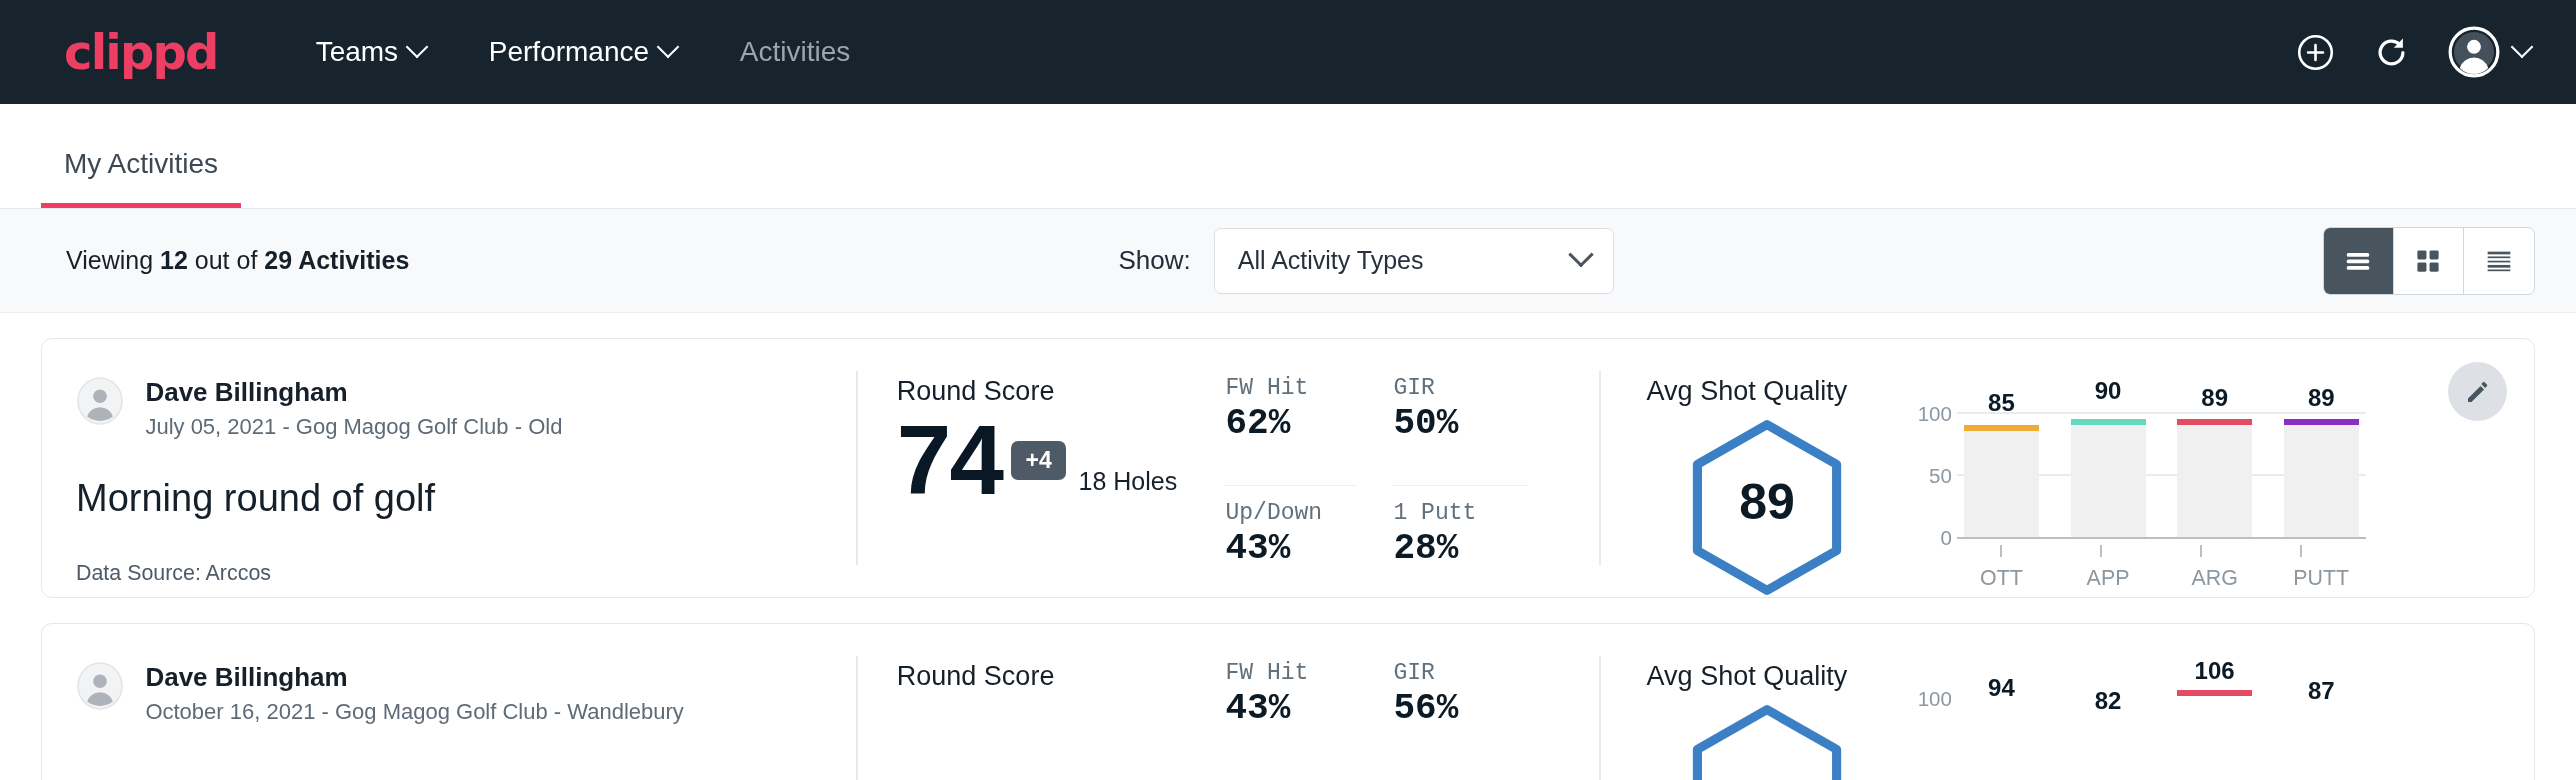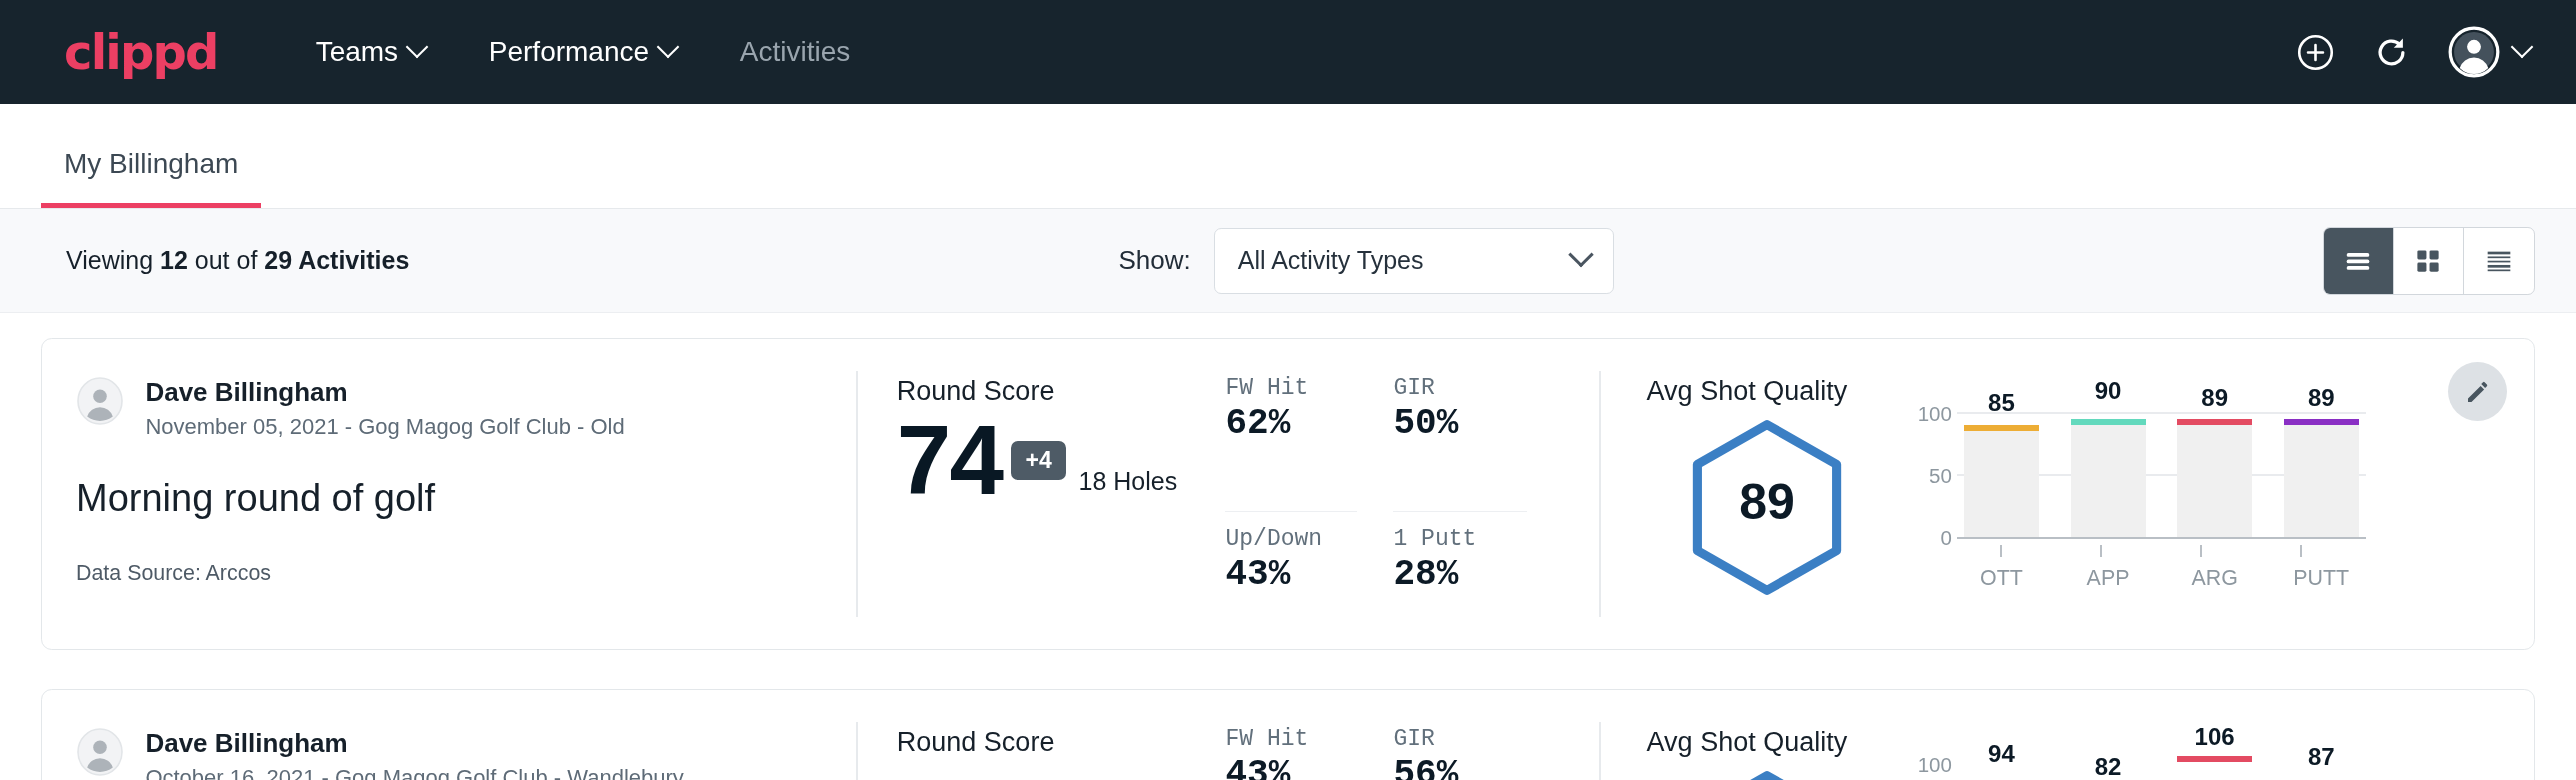--- a/index.html
+++ b/index.html
@@ -146,24 +146,24 @@
   }
   .vt-btn:last-child { border-right: none; }
   .vt-btn.active { background: #48555f; }
 
   
   .content { background: #ffffff; padding: 25px 41px 0 41px; }
   .card {
     border: 1.8px solid #e3e7ea;
     border-radius: 10.7px;
     background: #fff;
-    height: 312px;
+    height: 260px;
     display: flex;
     position: relative;
-    margin-bottom: 39px;
+    margin-bottom: 25px;
   }
   .card-left {
     width: 814px;
     padding: 37px 0 0 34px;
     flex-shrink: 0;
   }
   .who { display: flex; align-items: flex-start; gap: 21.4px; }
   .who-text .name { font-size: 26px; font-weight: bold; color: #16202a; line-height: 1.25; }
   .who-text .meta { font-size: 22px; color: #5e6b77; margin-top: 5.4px; }
   .card-title {
@@ -295,21 +295,21 @@
         <circle cx="12" cy="9.6" r="3.2" fill="#ffffff"></circle>
         <path d="M5.4 19.4a6.9 6.9 0 0 1 13.2 0 9.2 9.2 0 0 1-13.2 0z" fill="#ffffff"></path>
       </svg>
       <span class="chev" style="border-color:#ffffff;"></span>
     </div>
   </div>
 </div>
 
 <div class="tabbar">
   <div class="tab active">
-    <span>My Billingham</span>
+    <span>My Activities</span>
   </div>
 </div>
 
 <div class="filterbar">
   <div class="viewing">
     <span>Viewing </span><b>12</b><span> out of </span><b>29</b><b> Activities</b>
   </div>
 
   <div class="filter-mid">
     <span class="flabel">Show:</span>
@@ -352,21 +352,21 @@
   <div class="card">
     <div class="card-left">
       <div class="who">
         <svg width="48" height="50" viewBox="0 0 24 24">
           <ellipse cx="12" cy="12" rx="11" ry="11.5" fill="#f2f3f5" stroke="#e2e5e8" stroke-width="0.8"></ellipse>
           <circle cx="12" cy="9.6" r="3.4" fill="#adb3b9"></circle>
           <path d="M5.6 19.8a6.7 6.7 0 0 1 12.8 0 11 11.5 0 0 1-12.8 0z" fill="#adb3b9"></path>
         </svg>
         <div class="who-text">
           <div class="name">Dave Billingham</div>
-          <div class="meta">November 05, 2021 - Gog Magog Golf Club - Old</div>
+          <div class="meta">July 05, 2021 - Gog Magog Golf Club - Old</div>
         </div>
       </div>
       <div class="card-title">Morning round of golf</div>
       <div class="datasource">Data Source: Arccos</div>
     </div>
 
     <div class="vdiv"></div>
 
     <div class="card-score">
       <div class="sec-label">Round Score</div>

